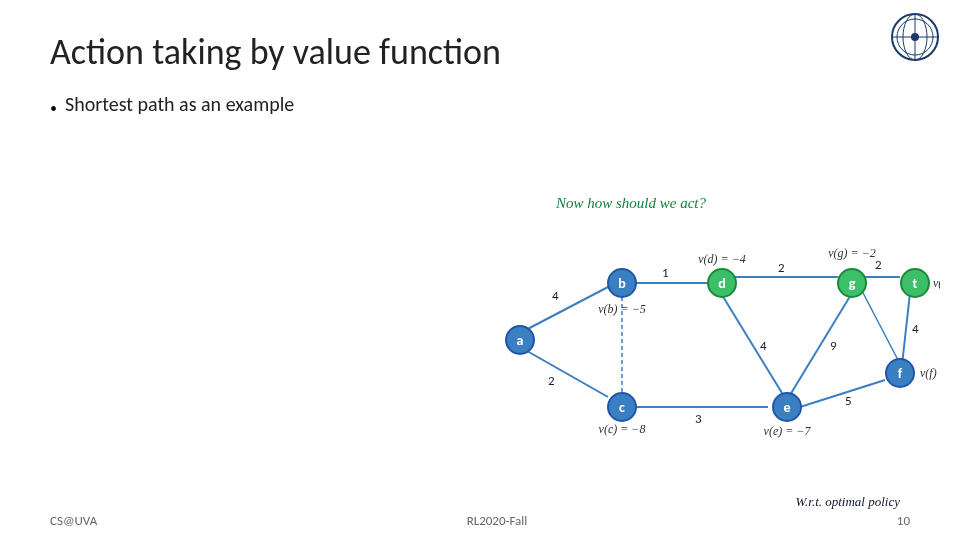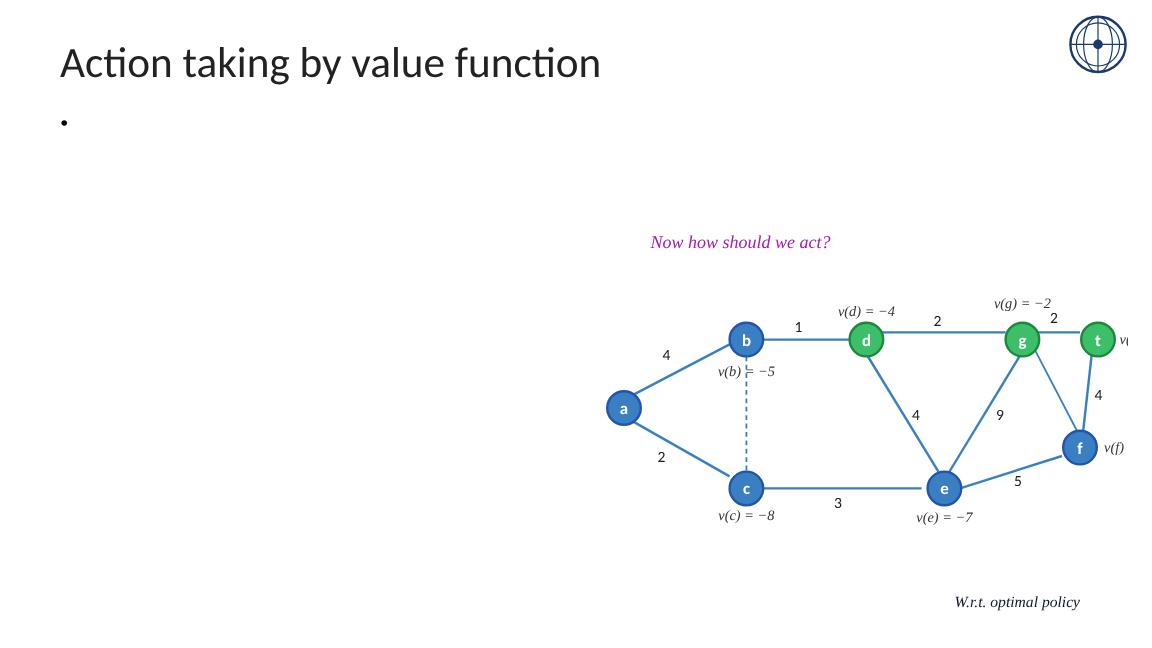--- a/index.html
+++ b/index.html
@@ -43,24 +43,24 @@
     }
 
     .sub-bullets li {
       list-style: disc;
       margin-left: 10px;
     }
 
     .now-how {
       font-style: italic;
       font-size: 15px;
-      color: #a21caf;
+      color: #15803d;
       position: absolute;
       top: 195px;
-      left: 542px;
+      left: 556px;
       font-family: 'Georgia', serif;
     }
 
     .graph-area {
       position: absolute;
       top: 165px;
       left: 430px;
       width: 510px;
       height: 310px;
     }
@@ -114,20 +114,21 @@
       <line x1="25" y1="2" x2="25" y2="48" stroke="#1a3a6b" stroke-width="1"></line>
       <line x1="2" y1="25" x2="48" y2="25" stroke="#1a3a6b" stroke-width="1"></line>
       <ellipse cx="25" cy="25" rx="12" ry="23" fill="none" stroke="#1a3a6b" stroke-width="1"></ellipse>
     </svg>
   </div>
 
   <h1 class="title">Action taking by value function</h1>
 
   <div style="display:flex; align-items:center; margin-bottom:8px;">
     <span style="font-size:20px; margin-right:8px;">•</span>
+    <span class="bullet-main">Shortest path as an example</span>
   </div>
 
 
   <div class="now-how">Now how should we act?</div>
 
   <div class="graph-area">
     <svg width="510" height="290" viewBox="0 0 510 290" xmlns="http://www.w3.org/2000/svg">
       <defs>
         <marker id="arrowhead" markerWidth="6" markerHeight="4" refX="6" refY="2" orient="auto">
           <polygon points="0 0, 6 2, 0 4" fill="#3a7fc1"></polygon>
@@ -203,14 +204,19 @@
       <text x="192" y="268" text-anchor="middle" font-size="12" fill="#333" font-style="italic" font-family="Georgia,serif">v(c) = −8</text>
 
       <text x="357" y="270" text-anchor="middle" font-size="12" fill="#333" font-style="italic" font-family="Georgia,serif">v(e) = −7</text>
 
       <text x="490" y="212" text-anchor="start" font-size="12" fill="#333" font-style="italic" font-family="Georgia,serif">v(f) = −2</text>
     </svg>
   </div>
 
   <div class="wrt-text">W.r.t. optimal policy</div>
 
+  <div class="footer">
+    <span>CS@UVA</span>
+    <span>RL2020-Fall</span>
+    <span>10</span>
+  </div>
 
 </div>
 
 </body></html>

